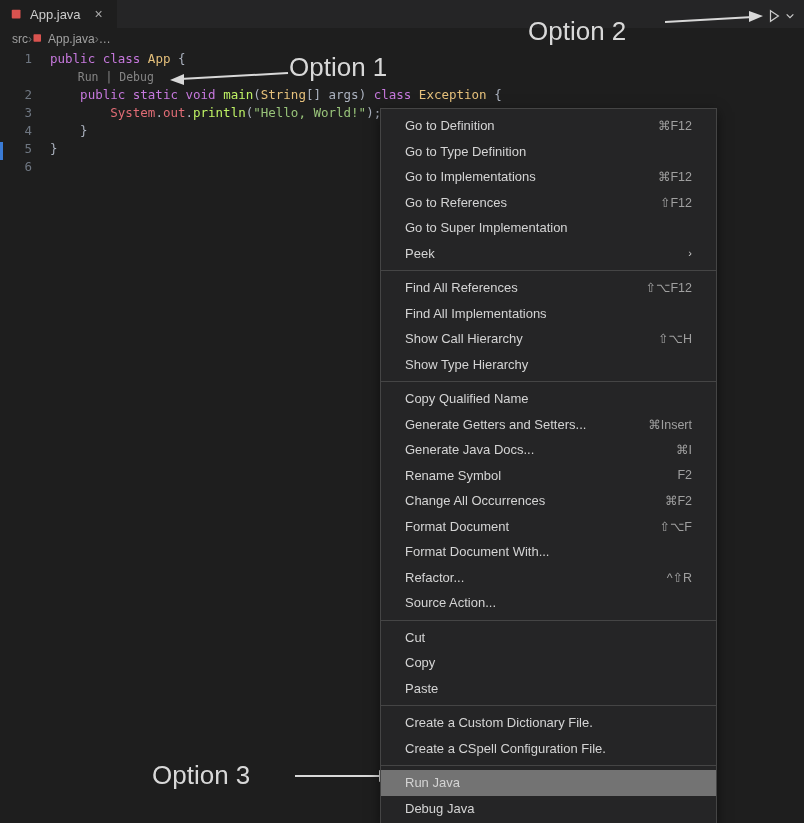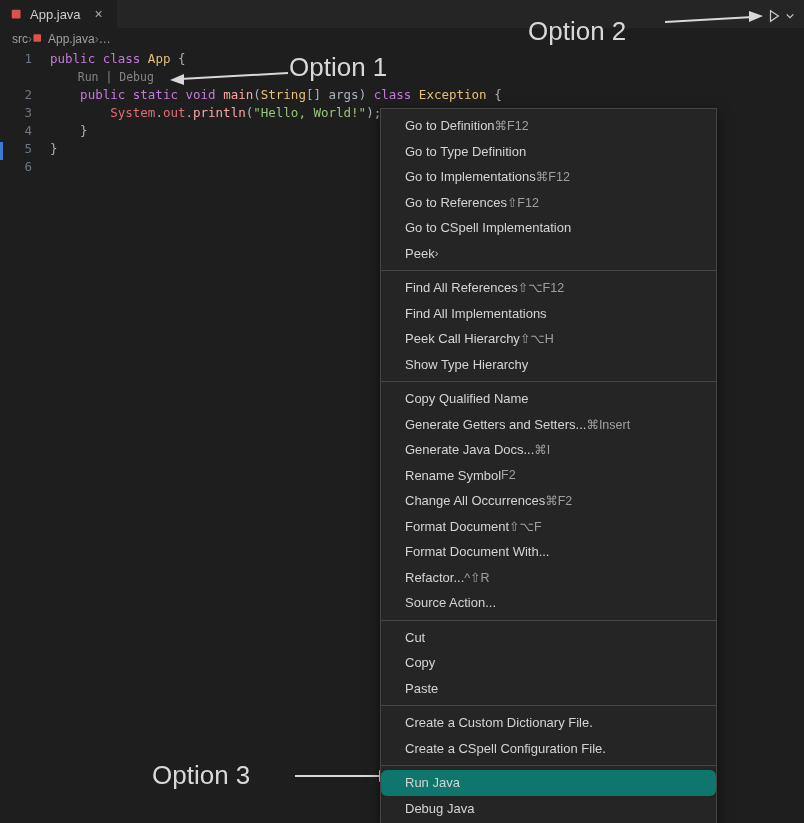--- a/index.html
+++ b/index.html
@@ -98,49 +98,48 @@
       display: flex;
       align-items: flex-end;
       height: 18px;
       font-size: 11.5px;
       color: #858585;
     }
     .codelens-line .gutter { }
     .codelens-link { color: #858585; cursor: pointer; }
     .kw { color: #c678dd; }
     .type { color: #e5c07b; }
-    .fn { color: #fca5a5; }
+    .fn { color: #bef264; }
     .str { color: #98c379; }
     .ident { color: #e06c75; }
     .punct { color: #abb2bf; }
     .param { color: #abb2bf; }
     .context-menu {
       position: absolute;
       left: 380px;
       top: 108px;
       width: 337px;
       background: #252526;
       border: 1px solid #454545;
       box-shadow: 0 4px 12px rgba(0,0,0,0.5);
       padding: 4px 0;
       font-size: 13px;
       color: #d4d4d4;
       z-index: 100;
     }
     .menu-item {
       display: flex;
       align-items: center;
-      justify-content: flex-start;
+      justify-content: space-between;
       padding: 4px 24px;
       cursor: pointer;
       height: 25.5px;
     }
     .menu-item.highlight {
-      background: #0f766e;
-      border-radius: 6px;
+      background: #737373;
     }
     .menu-item .sc { color: #a0a0a0; font-size: 12.5px; }
     .menu-sep {
       height: 1px;
       background: #454545;
       margin: 4px 0;
     }
     .submenu-arrow { color: #ccc; font-size: 11px; }
     .annotation {
       position: absolute;
@@ -255,38 +254,38 @@
     </div>
   <div class="menu-item">
       <span>Go to Implementations</span>
       <span class="sc">⌘F12</span>
     </div>
   <div class="menu-item">
       <span>Go to References</span>
       <span class="sc">⇧F12</span>
     </div>
   <div class="menu-item">
-      <span>Go to CSpell Implementation</span>
+      <span>Go to Super Implementation</span>
       <span></span>
     </div>
   <div class="menu-item">
       <span>Peek</span>
       <span class="submenu-arrow">›</span>
     </div>
   <div class="menu-sep"></div>
   <div class="menu-item">
       <span>Find All References</span>
       <span class="sc">⇧⌥F12</span>
     </div>
   <div class="menu-item">
       <span>Find All Implementations</span>
       <span></span>
     </div>
   <div class="menu-item">
-      <span>Peek Call Hierarchy</span>
+      <span>Show Call Hierarchy</span>
       <span class="sc">⇧⌥H</span>
     </div>
   <div class="menu-item">
       <span>Show Type Hierarchy</span>
       <span></span>
     </div>
   <div class="menu-sep"></div>
   <div class="menu-item">
       <span>Copy Qualified Name</span>
       <span></span>

